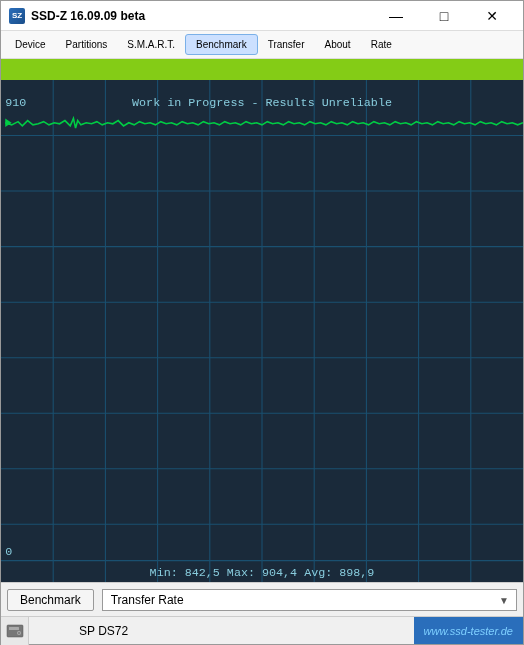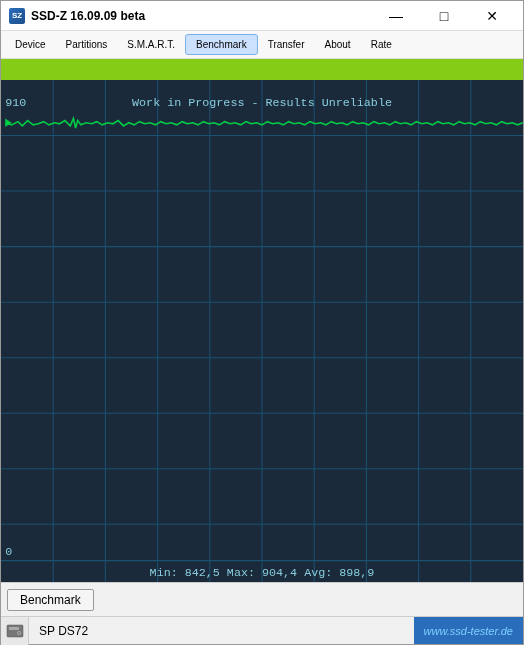--- a/index.html
+++ b/index.html
@@ -161,20 +161,21 @@
     }
 
     
     .status-bar {
       background: #f0f0f0;
       height: 28px;
       display: flex;
       align-items: center;
       border-top: 1px solid #ccc;
       flex-shrink: 0;
+      gap: 40px;
     }
 
     .status-icon {
       width: 28px;
       height: 28px;
       display: flex;
       align-items: center;
       justify-content: center;
       border-right: 1px solid #ccc;
       background: #e8e8e8;
@@ -273,20 +274,28 @@
         "></polyline>
 
       <text x="4" y="445" fill="#88ccdd" font-size="11" font-family="Courier New, monospace">0</text>
 
       <text x="245" y="464" fill="#88ccdd" font-size="11" font-family="Courier New, monospace" text-anchor="middle">Min: 842,5  Max: 904,4  Avg: 898,9</text>
     </svg>
   </div>
 
   <div class="bottom-controls">
     <button class="bench-button">Benchmark</button>
+    <div class="dropdown-container">
+      <select class="dropdown">
+        <option>Transfer Rate</option>
+        <option>Access Time</option>
+        <option>IOPS</option>
+      </select>
+      <span class="dropdown-arrow">▼</span>
+    </div>
   </div>
 
   <div class="status-bar">
     <div class="status-icon">
       <svg width="18" height="14">
         <rect x="1" y="1" width="16" height="12" rx="1" fill="#777" stroke="#555" stroke-width="0.5"></rect>
         <rect x="3" y="3" width="10" height="3" rx="0.5" fill="#aaa"></rect>
         <circle cx="13" cy="9" r="2" fill="#aaa"></circle>
         <circle cx="13" cy="9" r="1" fill="#777"></circle>
       </svg>

